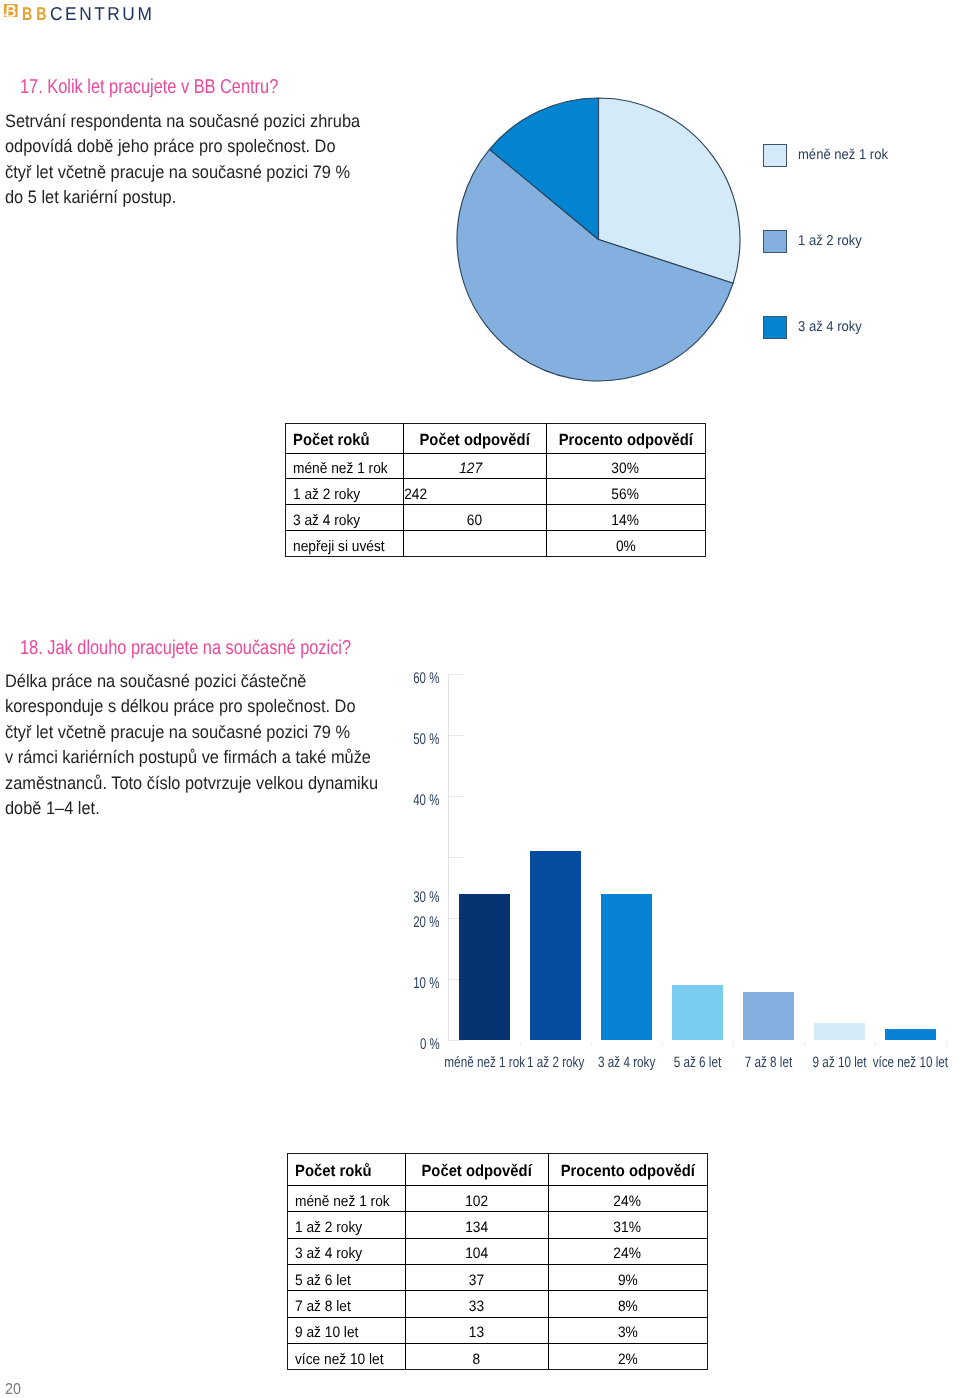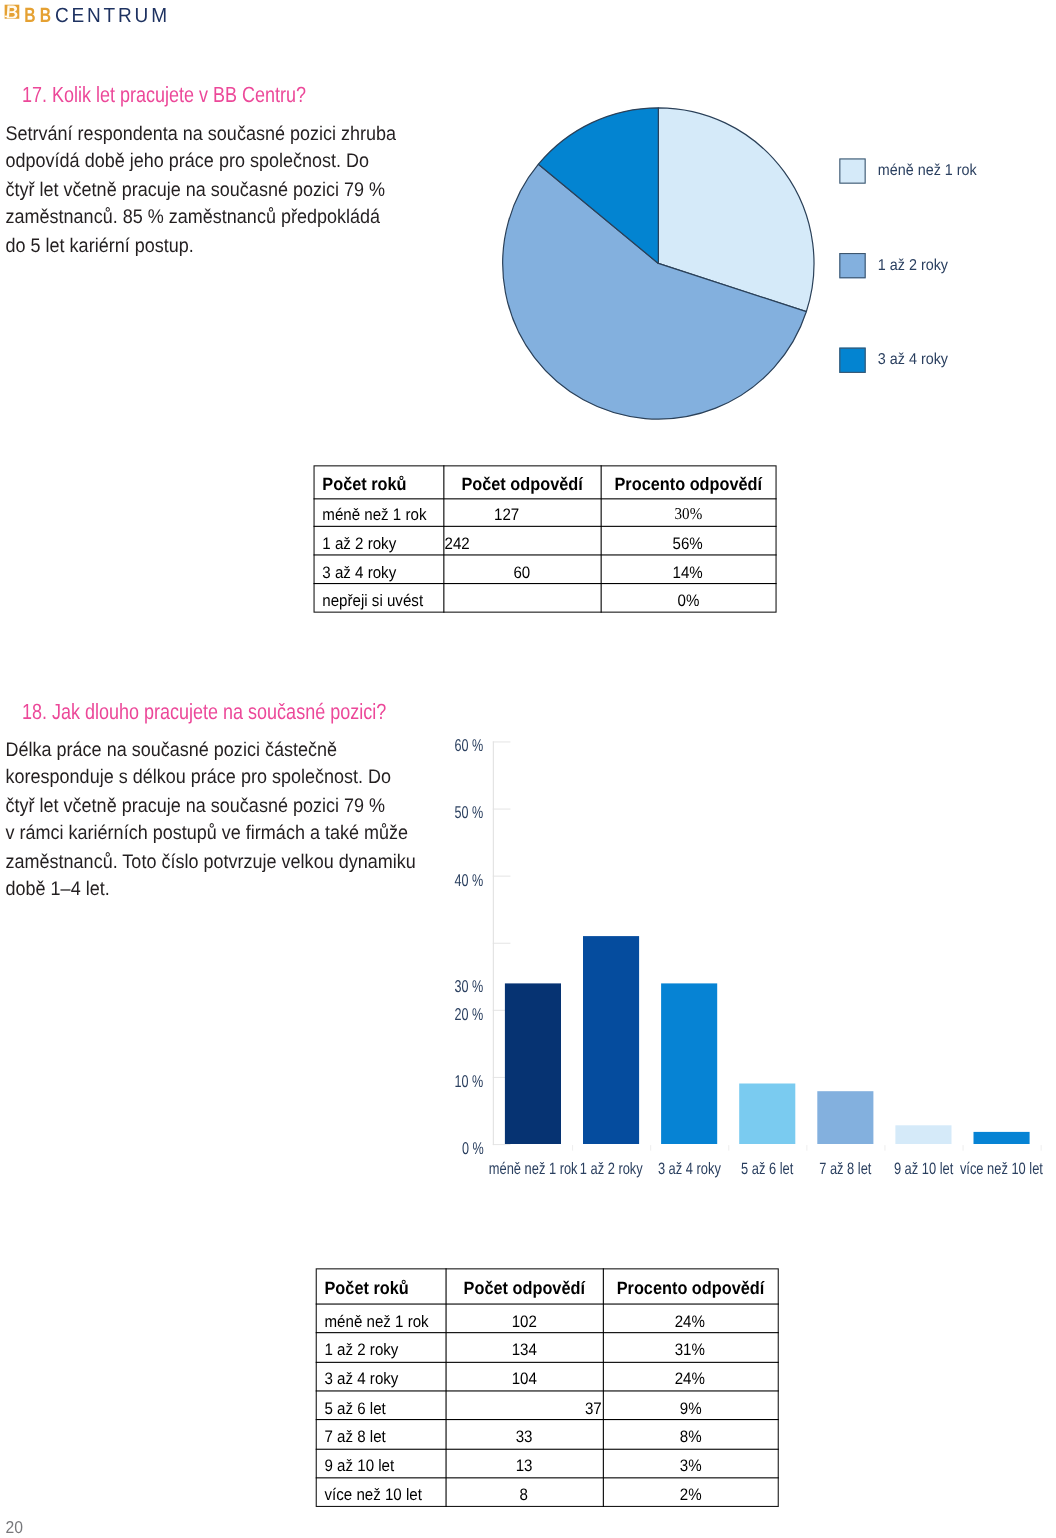--- a/index.html
+++ b/index.html
@@ -88,21 +88,20 @@
         <span class="centrum">CENTRUM</span>
     </span>
   </div>
 
   <div class="qtitle" style="left:20.3px;top:75.6px;"><span class="nw">17. Kolik let pracujete v BB Centru?</span></div>
 
   <div class="para" style="left:5px;top:109px;">
     <div><span class="nw">Setrvání respondenta na současné pozici zhruba</span></div>
     <div><span class="nw">odpovídá době jeho práce pro společnost. Do</span></div>
     <div><span class="nw">čtyř let včetně pracuje na současné pozici 79 %</span></div>
-    <div><span class="nw">zaměstnanců. 85 % zaměstnanců předpokládá</span></div>
     <div><span class="nw">do 5 let kariérní postup.</span></div>
   </div>
 
   <div id="pie" style="left:455.7px;top:97.0px;">
     <svg width="285" height="285" viewBox="0 0 285 285" id="pie-svg" aria-hidden="true">
         <path d="M 142.5 142.5 L 142.50 1.00 A 141.5 141.5 0 0 1 277.07 186.23 Z" fill="#d5eaf9" stroke="#2b4159" stroke-width="1.1" stroke-linejoin="round"></path>
         <path d="M 142.5 142.5 L 277.07 186.23 A 141.5 141.5 0 1 1 33.47 52.30 Z" fill="#83b0de" stroke="#2b4159" stroke-width="1.1" stroke-linejoin="round"></path>
         <path d="M 142.5 142.5 L 33.47 52.30 A 141.5 141.5 0 0 1 142.50 1.00 Z" fill="#0384d1" stroke="#2b4159" stroke-width="1.1" stroke-linejoin="round"></path>
       </svg>
   </div>
@@ -136,24 +135,24 @@
           <span class="nwc">Počet odpovědí</span>
         </div>
         <div class="cell hd" style="left: 261px; width: 160px; justify-content: center;">
           <span class="nwc">Procento odpovědí</span>
         </div>
       </div>
       <div class="tr" style="position: absolute; left: 0px; top: 30px; width: 100%; height: 25.9px;">
         <div class="cell bd" style="left: 0px; width: 118.5px; justify-content: flex-start; padding-left: 8px;">
           <span class="nw">méně než 1 rok</span>
         </div>
-        <div class="cell bd" style="left: 105px; width: 142.5px; justify-content: center;">
+        <div class="cell bd" style="left: 115px; width: 142.5px; justify-content: center; font-style: italic;">
           <span class="nwc">127</span>
         </div>
-        <div class="cell bd" style="left: 261px; width: 160px; justify-content: center; font-family: Liberation Serif, serif;">
+        <div class="cell bd" style="left: 261px; width: 160px; justify-content: center;">
           <span class="nwc">30%</span>
         </div>
       </div>
       <div class="tr" style="position: absolute; left: 0px; top: 55.9px; width: 100%; height: 25.9px;">
         <div class="cell bd" style="left: 0px; width: 118.5px; justify-content: flex-start; padding-left: 8px;">
           <span class="nw">1 až 2 roky</span>
         </div>
         <div class="cell bd" style="left: 118.5px; width: 142.5px; justify-content: flex-start;">
           <span class="nwc">242</span>
         </div>
@@ -287,21 +286,21 @@
           <span class="nwc">104</span>
         </div>
         <div class="cell bd" style="left: 261px; width: 160px; justify-content: center;">
           <span class="nwc">24%</span>
         </div>
       </div>
       <div class="tr" style="position: absolute; left: 0px; top: 111.18px; width: 100%; height: 26.36px;">
         <div class="cell bd" style="left: 0px; width: 118.5px; justify-content: flex-start; padding-left: 8px;">
           <span class="nw">5 až 6 let</span>
         </div>
-        <div class="cell bd" style="left: 118.5px; width: 142.5px; justify-content: flex-end;">
+        <div class="cell bd" style="left: 118.5px; width: 142.5px; justify-content: center;">
           <span class="nwc">37</span>
         </div>
         <div class="cell bd" style="left: 261px; width: 160px; justify-content: center;">
           <span class="nwc">9%</span>
         </div>
       </div>
       <div class="tr" style="position: absolute; left: 0px; top: 137.54px; width: 100%; height: 26.36px;">
         <div class="cell bd" style="left: 0px; width: 118.5px; justify-content: flex-start; padding-left: 8px;">
           <span class="nw">7 až 8 let</span>
         </div>

